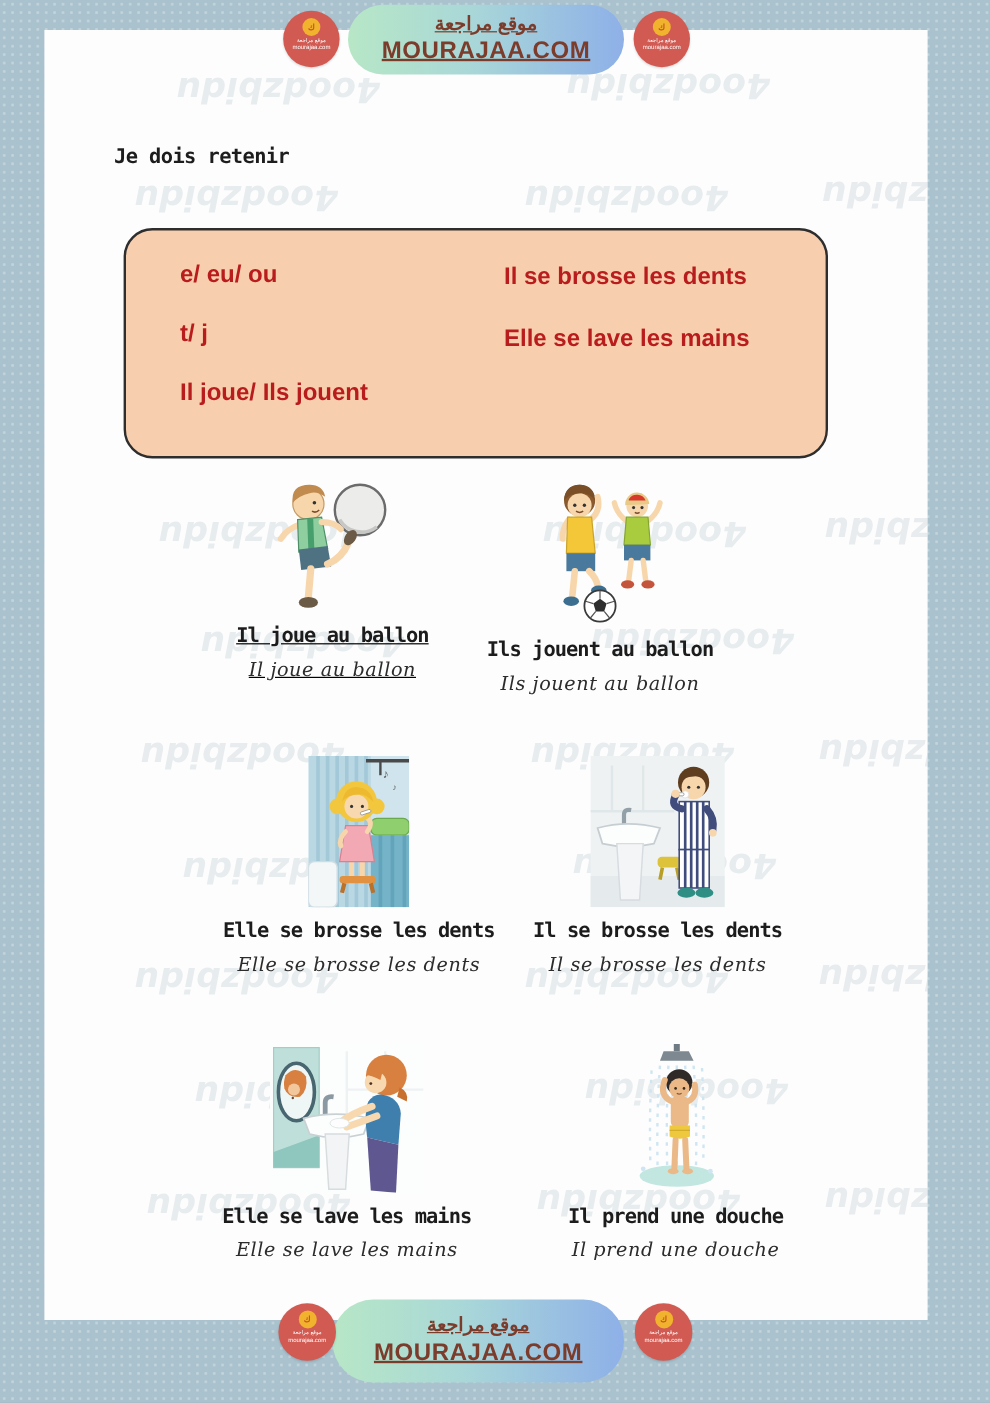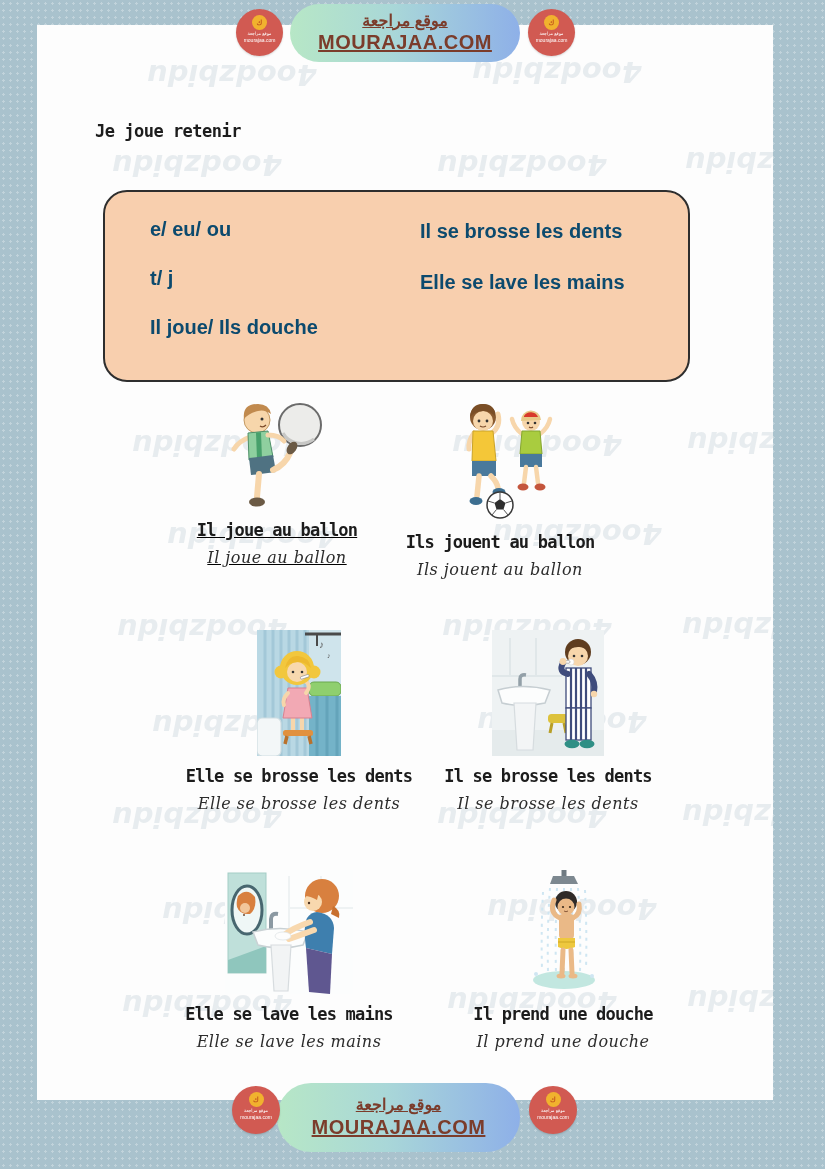--- a/index.html
+++ b/index.html
@@ -26,21 +26,21 @@
   .badge-site{font-size:5px;color:#ffffff;line-height:1.3;}
   
   .heading{position:absolute;left:95px;top:121px;font-family:"DejaVu Sans Mono",monospace;
            font-size:17px;font-weight:bold;color:#1d1d1d;letter-spacing:-0.5px;}
   
   .retbox{position:absolute;left:103px;top:190px;width:587px;height:192px;background:#f8cfae;
           border:2.5px solid #2e2e2e;border-radius:24px;box-sizing:border-box;}
   .retcol{position:absolute;display:flex;flex-direction:column;}
   .retcol.left{left:45px;top:26px;gap:27px;}
   .retcol.right{left:315px;top:28px;gap:29px;}
-  .retitem{font-family:"Liberation Sans",sans-serif;font-size:20px;font-weight:600;color:#0c4a6e;line-height:1.1;}
+  .retitem{font-family:"Liberation Sans",sans-serif;font-size:20px;font-weight:600;color:#b91c1c;line-height:1.1;}
   
   .fig{position:absolute;width:280px;display:flex;flex-direction:column;align-items:center;margin:0;}
   .imgwrap{display:flex;align-items:flex-end;justify-content:center;}
   .cap{font-family:"DejaVu Sans Mono",monospace;font-size:17px;font-weight:bold;color:#1c1c1c;
        letter-spacing:-0.8px;white-space:nowrap;}
   .cur{font-family:"DejaVu Serif",serif;font-style:italic;font-size:16px;color:#2c2c2c;
        letter-spacing:.5px;white-space:nowrap;margin-top:8px;}
   .r1 .imgwrap{height:133px;} .r1 .cap{margin-top:6px;}
   .r2 .imgwrap{height:128px;} .r2 .cap{margin-top:10px;}
   .r3 .imgwrap{height:126px;} .r3 .cap{margin-top:10px;}
@@ -87,27 +87,27 @@
     <div class="badge-yellow">ك</div>
     <div class="badge-ar">موقع مراجعة</div>
     <div class="badge-site">mourajaa.com</div>
   </div>
   <div class="badge" style="left:528px;top:9px;width:47px;height:47px;">
     <div class="badge-yellow">ك</div>
     <div class="badge-ar">موقع مراجعة</div>
     <div class="badge-site">mourajaa.com</div>
   </div>
 
-  <div class="heading">Je joue retenir</div>
+  <div class="heading">Je dois retenir</div>
 
   <div class="retbox">
     <div class="retcol left">
       <div class="retitem">e/ eu/ ou</div>
       <div class="retitem">t/ j</div>
-      <div class="retitem">Il joue/ Ils douche</div>
+      <div class="retitem">Il joue/ Ils jouent</div>
     </div>
     <div class="retcol right">
       <div class="retitem">Il se brosse les dents</div>
       <div class="retitem">Elle se lave les mains</div>
     </div>
   </div>
 
   <figure class="fig r1" style="left:137px;top:381px;text-decoration:underline;">
     <div class="imgwrap">
       <svg width="112" height="125" viewBox="0 0 112 125">

